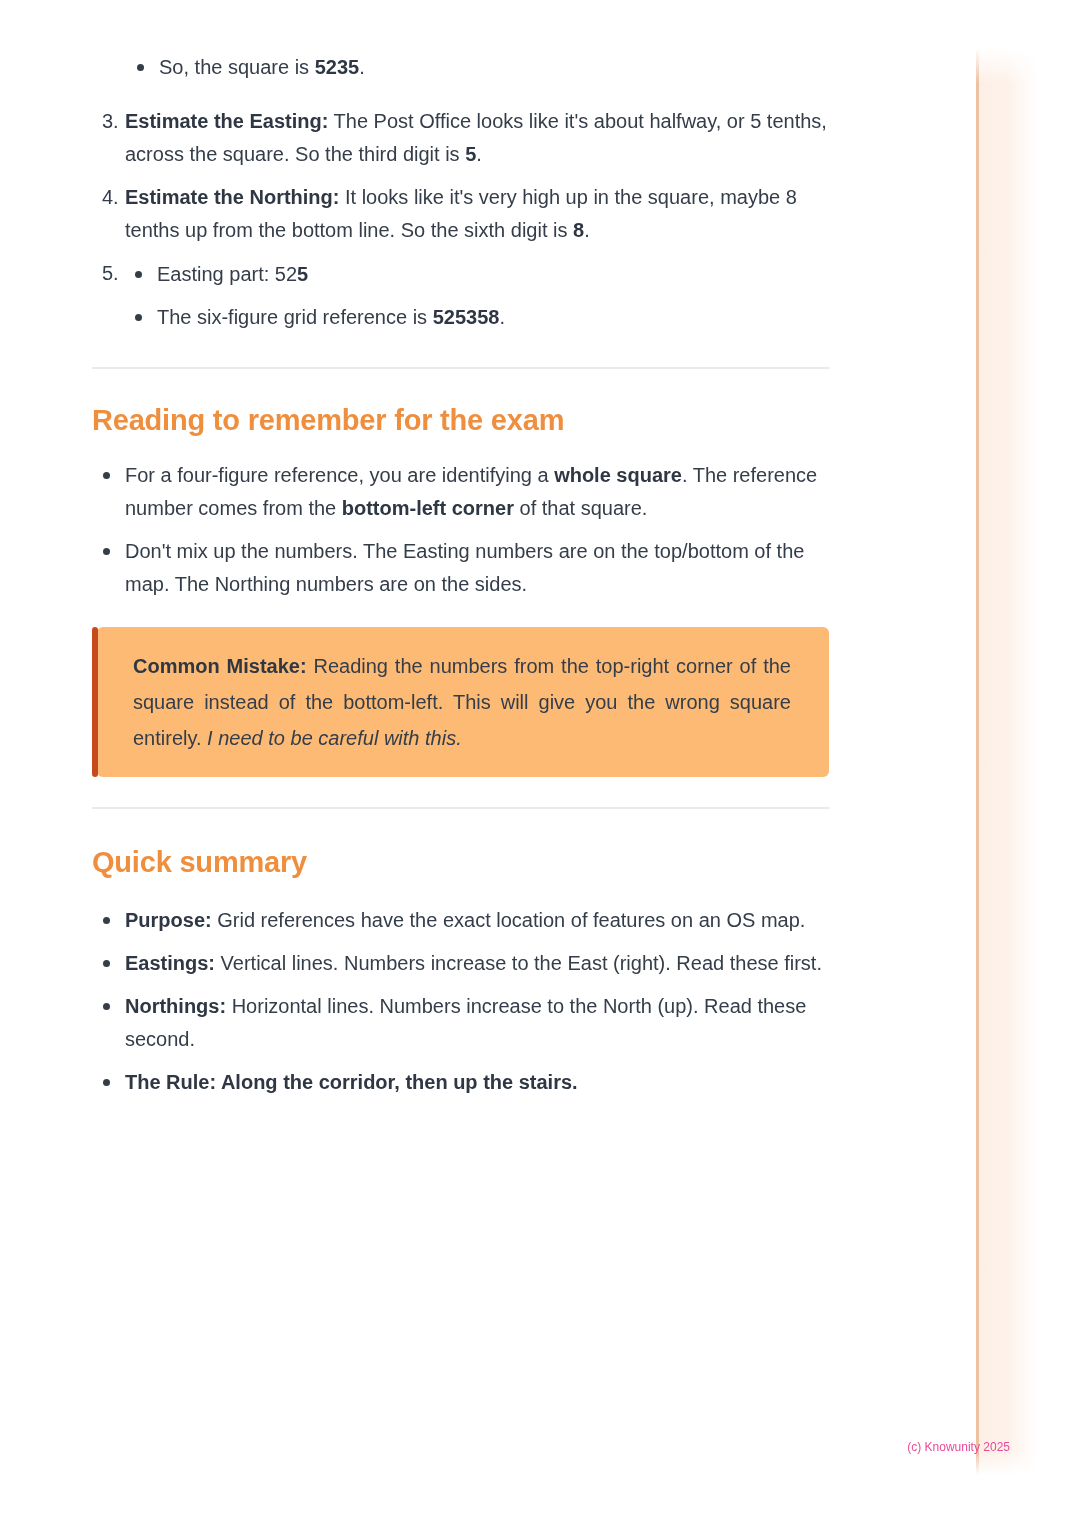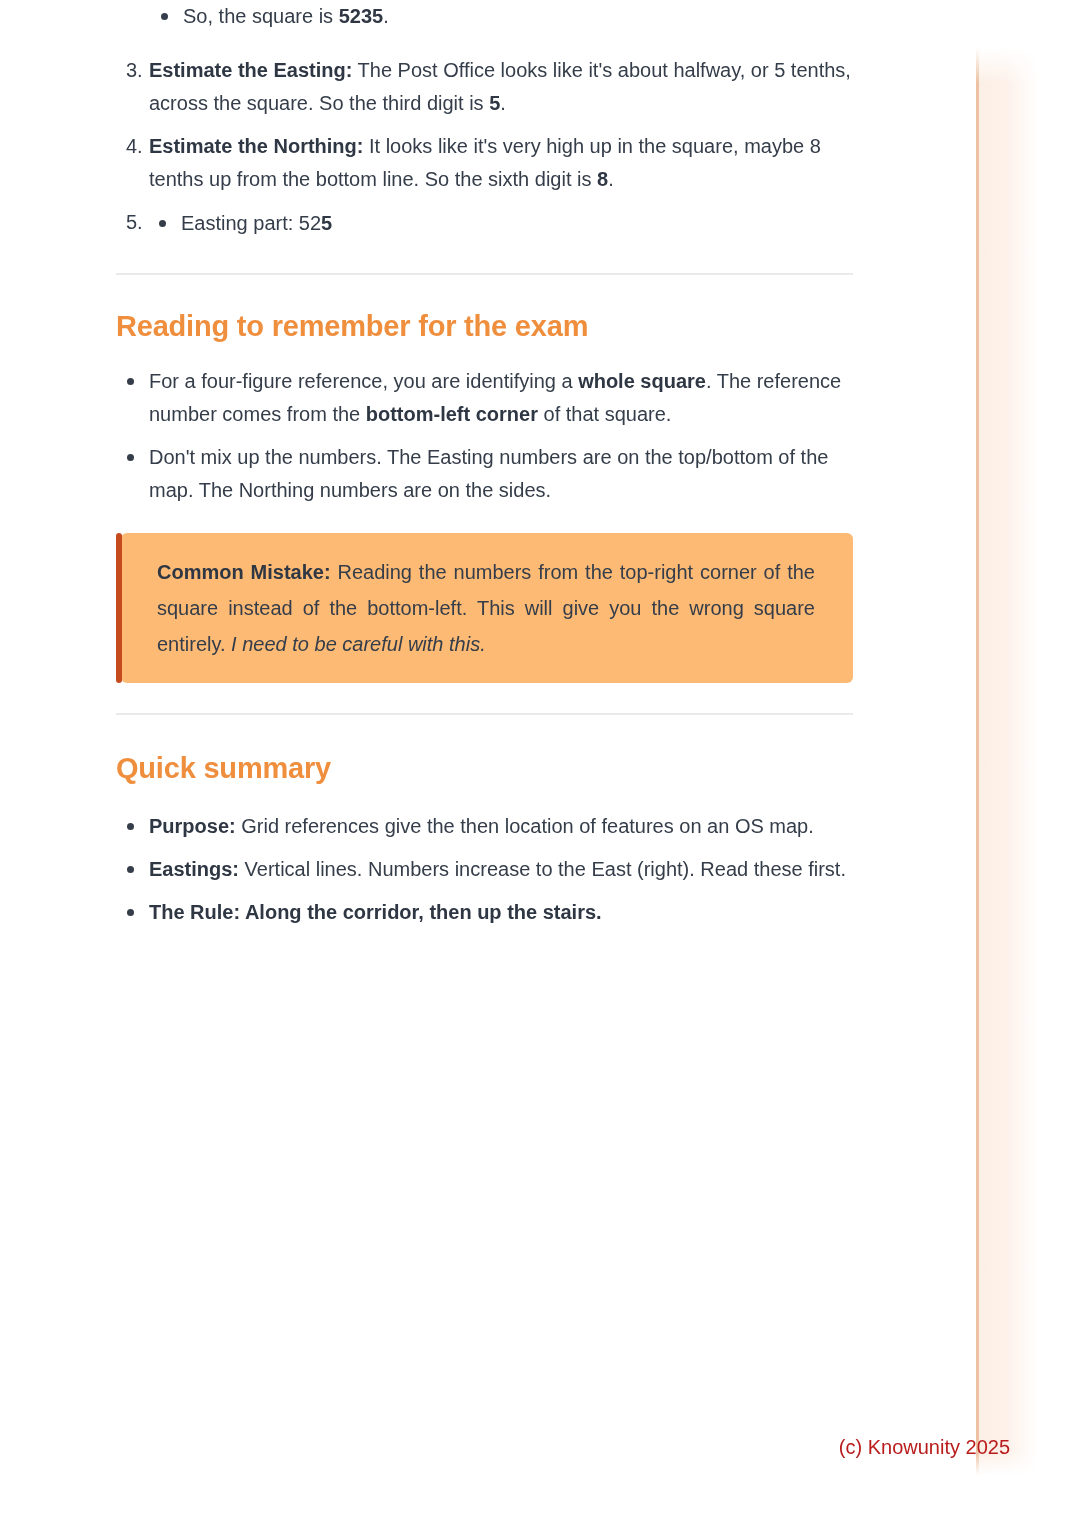--- a/index.html
+++ b/index.html
@@ -21,23 +21,23 @@
     background: linear-gradient(90deg, #fcefe5 0%, #fdf1e9 45%, rgba(253,244,238,0) 100%); }
   .edge-fade-top { position: absolute; left: 0; top: 0; width: 100%; height: 36px;
     background: linear-gradient(#ffffff, rgba(255,255,255,0)); }
   .edge-fade-bottom { position: absolute; left: 0; bottom: 0; width: 100%; height: 24px;
     background: linear-gradient(rgba(255,255,255,0), #ffffff); }
 
   .content {
     position: absolute;
     left: 92px; top: 0;
     width: 737px;
+    padding-top: 51px;
     font-size: 20px;
     line-height: 33px;
-    margin-left: 24px;
   }
 
   ul, ol { list-style: none; margin: 0; padding: 0; }
   .li { display: flex; align-items: flex-start; }
   .li + .li { margin-top: 10px; }
   .txt { margin: 0; }
   b { font-weight: 700; color: #2e3743; }
   .it { font-style: italic; }
 
   
@@ -79,23 +79,23 @@
     background: #fdba74;
     border-radius: 6px;
     padding: 21px 38px 21px 36px;
   }
   .callout-box p { margin: 0; line-height: 36px; text-align: justify; }
 
   .footer {
     position: absolute;
     top: 1437px;
     right: 70px;
-    font-size: 20px;
+    font-size: 12px;
     line-height: 21px;
-    color: #b91c1c;
+    color: #ec4899;
     z-index: 2;
   }
 </style>
 </head>
 <body>
 
 <div class="page">
 
   <div class="edge-stripe">
     <div class="edge-fill"></div>
@@ -131,20 +131,26 @@
       <li class="li">
         <span class="num">5.</span>
         <div class="body">
           <ul class="sublist">
             <li class="li">
               <span class="marker2">
                   <span class="dot"></span>
                 </span>
               <p class="txt"><span>Easting part: 52</span><b>5</b></p>
             </li>
+            <li class="li">
+              <span class="marker2">
+                  <span class="dot"></span>
+                </span>
+              <p class="txt"><span>The six-figure grid reference is </span><b>525358</b><span>.</span></p>
+            </li>
           </ul>
         </div>
       </li>
     </ol>
 
     <hr class="divider">
 
     <h2>Reading to remember for the exam</h2>
 
     <ul class="blist">
@@ -171,32 +177,38 @@
 
     <hr class="divider divider2">
 
     <h2 class="second">Quick summary</h2>
 
     <ul class="qlist">
       <li class="li">
         <span class="marker1">
             <span class="dot"></span>
           </span>
-        <p class="txt"><b>Purpose:</b><span> Grid references give the then location of features on an OS map.</span></p>
+        <p class="txt"><b>Purpose:</b><span> Grid references have the exact location of features on an OS map.</span></p>
       </li>
       <li class="li">
         <span class="marker1">
             <span class="dot"></span>
           </span>
         <p class="txt"><b>Eastings:</b><span> Vertical lines. Numbers increase to the East (right). Read these first.</span></p>
       </li>
       <li class="li">
         <span class="marker1">
             <span class="dot"></span>
           </span>
+        <p class="txt"><b>Northings:</b><span> Horizontal lines. Numbers increase to the North (up). Read these second.</span></p>
+      </li>
+      <li class="li">
+        <span class="marker1">
+            <span class="dot"></span>
+          </span>
         <p class="txt"><b>The Rule: Along the corridor, then up the stairs.</b></p>
       </li>
     </ul>
 
   </main>
 
   <div class="footer">(c) Knowunity 2025</div>
 
 </div>
 

